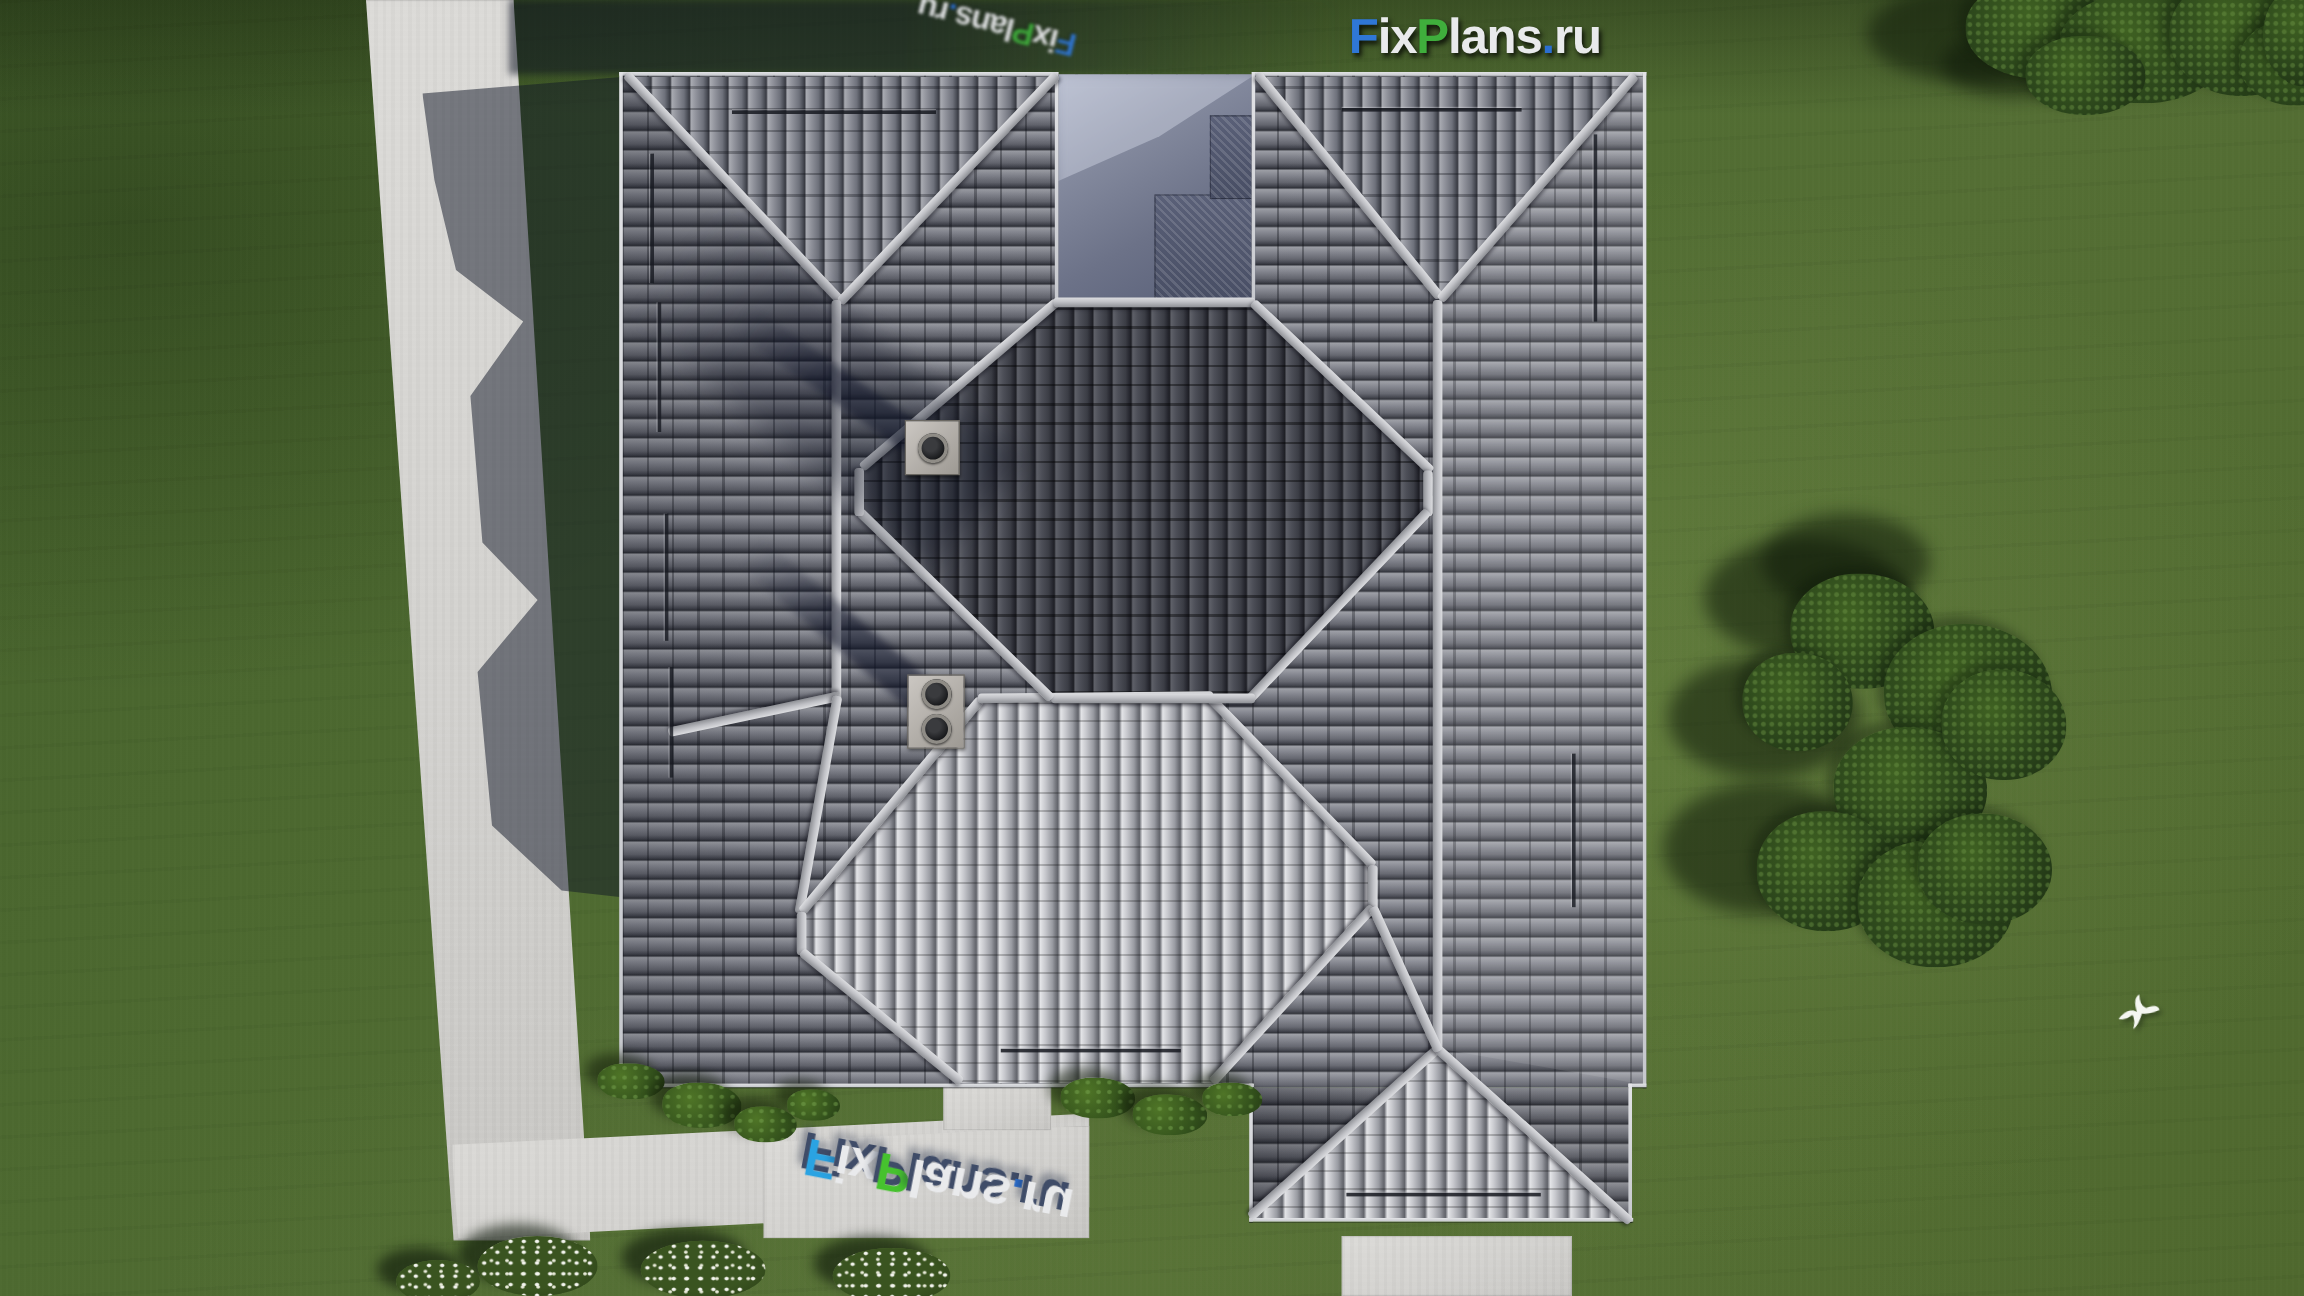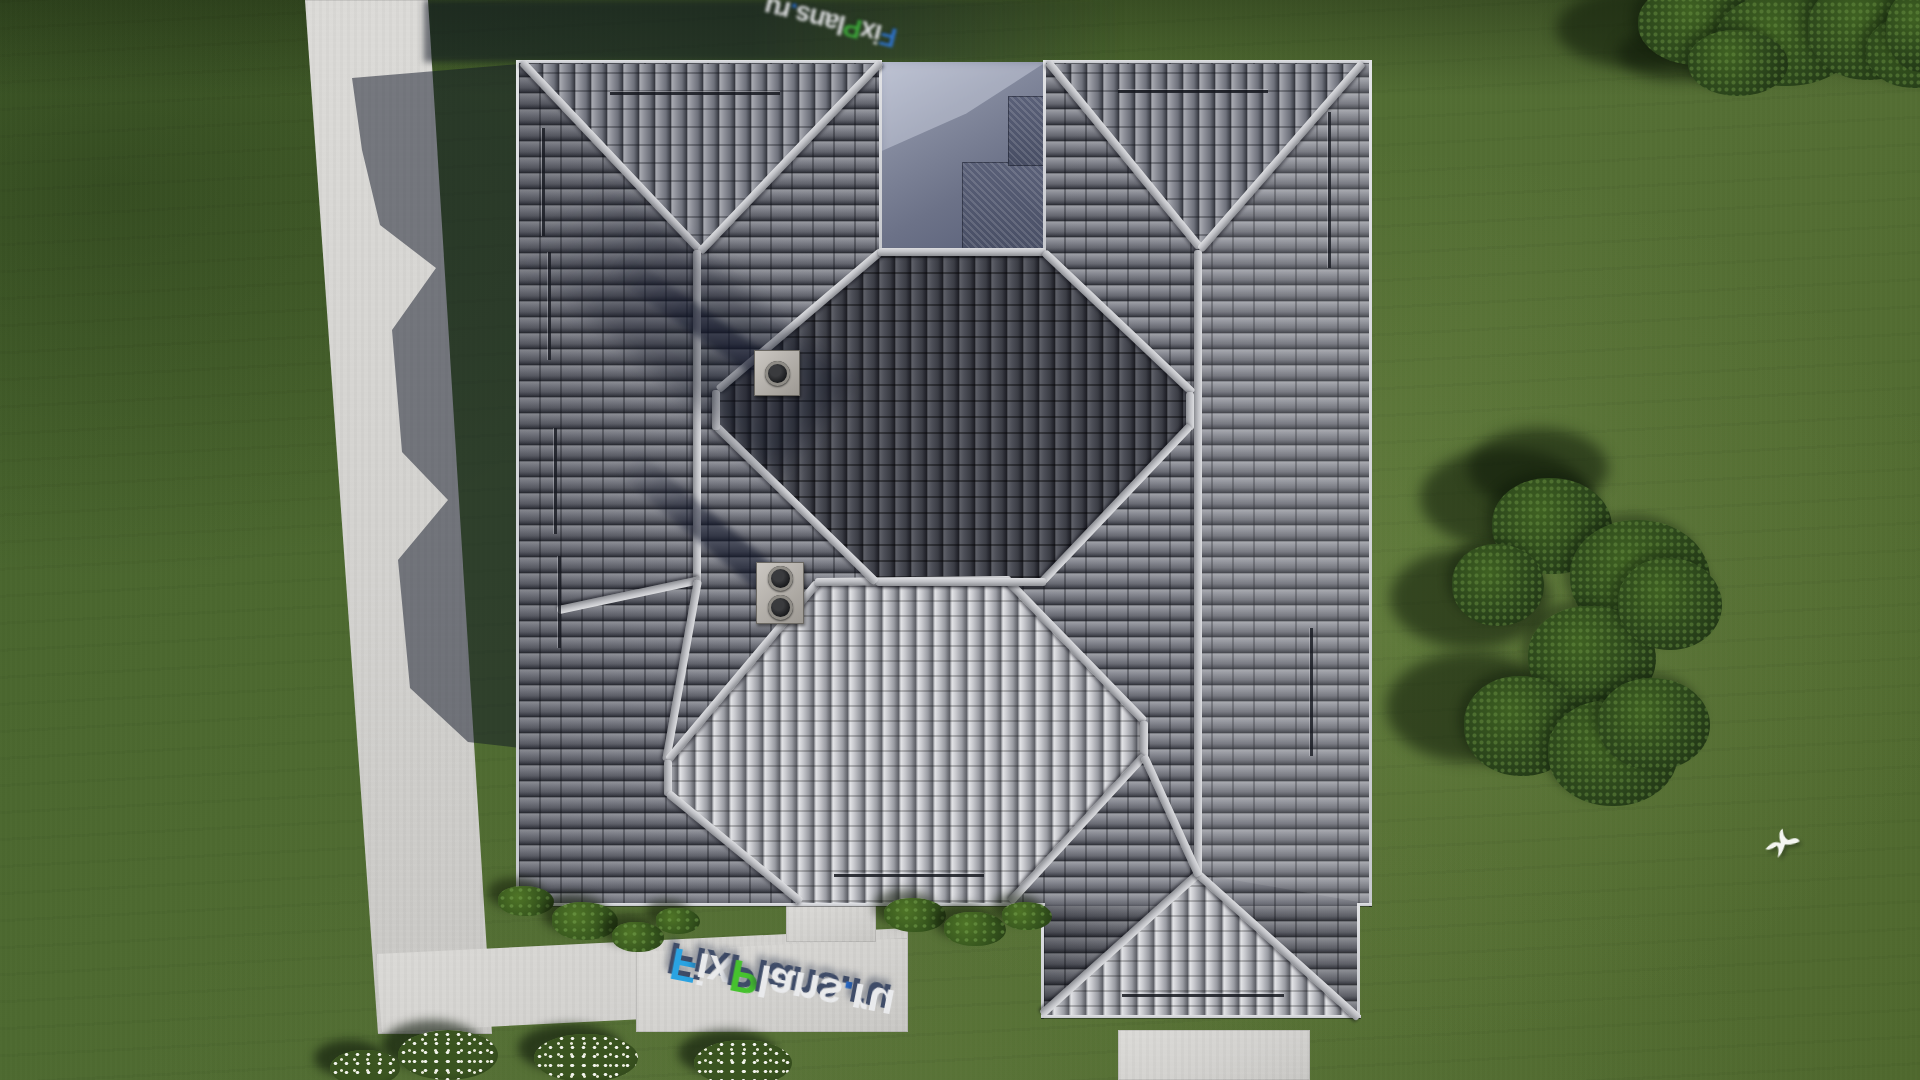--- a/index.html
+++ b/index.html
@@ -280,20 +280,23 @@
       <div class="tree" style="left: 1492px; top: 478px; width: 120px; height: 96px;"></div>
       <div class="tree" style="left: 1570px; top: 520px; width: 140px; height: 116px;"></div>
       <div class="tree" style="left: 1528px; top: 606px; width: 128px; height: 104px;"></div>
       <div class="tree" style="left: 1464px; top: 676px; width: 116px; height: 100px;"></div>
       <div class="tree" style="left: 1548px; top: 700px; width: 130px; height: 106px;"></div>
       <div class="tree" style="left: 1452px; top: 544px; width: 92px; height: 82px;"></div>
       <div class="tree" style="left: 1618px; top: 558px; width: 104px; height: 92px;"></div>
       <div class="tree" style="left: 1598px; top: 678px; width: 112px; height: 92px;"></div>
     </div>
 
+  <div class="abs wm" id="wm-top-center">
+    <span style="color: rgb(47, 119, 214);">F</span><span style="color: rgb(233, 234, 236);">ix</span><span style="color: rgb(63, 174, 60);">P</span><span style="color: rgb(233, 234, 236);">lans</span><span style="color: rgb(43, 111, 208);">.</span><span style="color: rgb(233, 234, 236);">ru</span>
+  </div>
   <div class="abs wm" id="wm-top-diagonal">
     <span style="color: rgb(47, 119, 214);">F</span>
       <span style="color: rgb(233, 234, 236);">ix</span>
       <span style="color: rgb(63, 174, 60);">P</span>
       <span style="color: rgb(233, 234, 236);">lans</span>
       <span style="color: rgb(43, 111, 208);">.</span>
       <span style="color: rgb(233, 234, 236);">ru</span>
   </div>
   <div class="abs wm" id="wm-bottom-3d">
     <span style="color:#2aa3e2">F</span>

